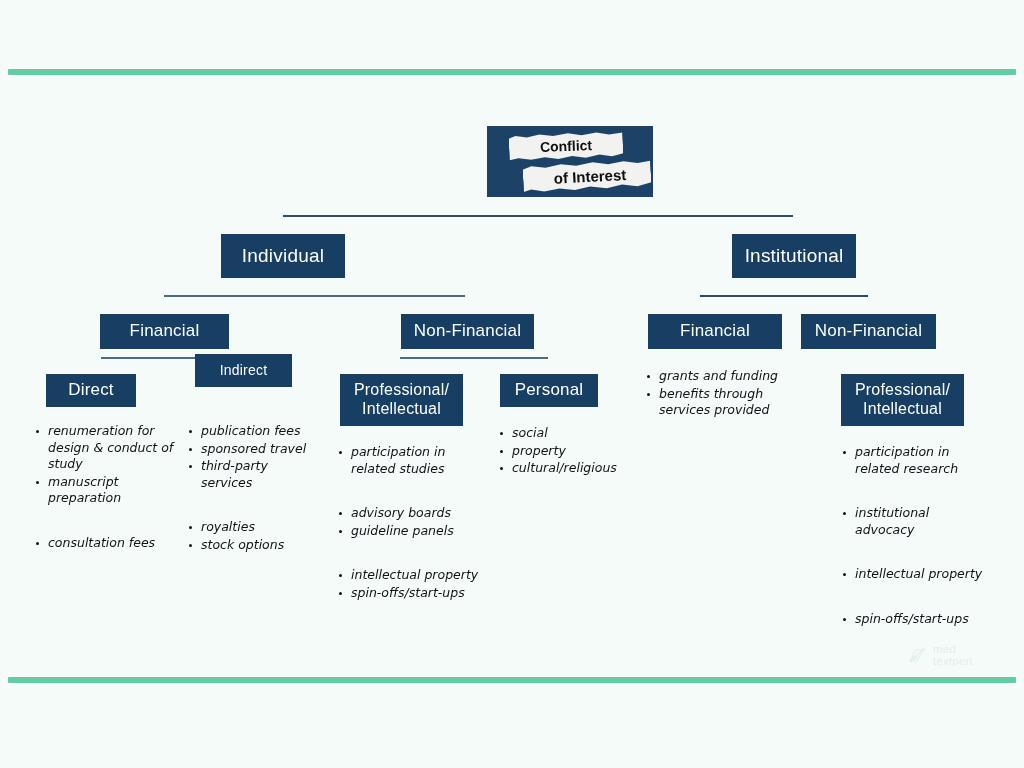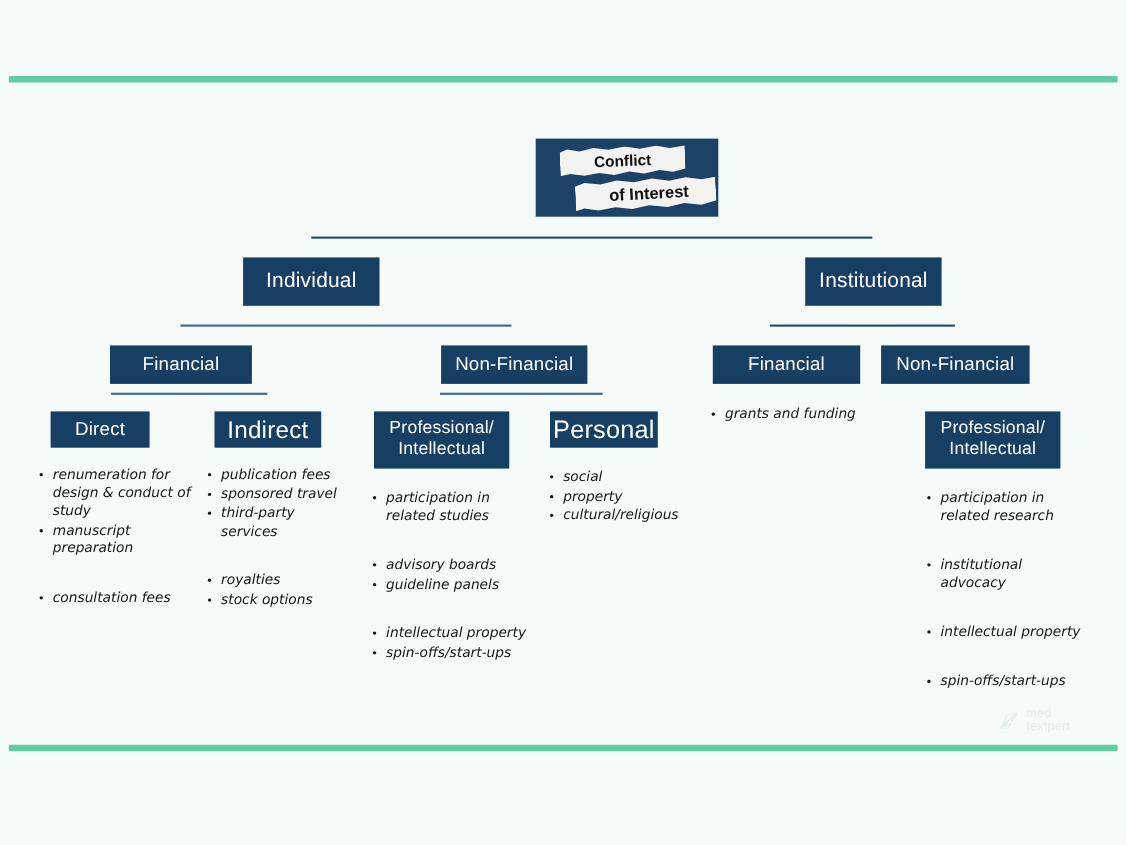--- a/index.html
+++ b/index.html
@@ -136,28 +136,28 @@
   <div class="box" style="left:100px; top:314px; width:129px; height:35px; font-size:17px;">Financial</div>
 
   <div class="box" style="left:401px; top:314px; width:133px; height:35px; font-size:17px;">Non-Financial</div>
 
   <div class="box" style="left:648px; top:314px; width:134px; height:35px; font-size:17px;">Financial</div>
 
   <div class="box" style="left:801px; top:314px; width:135px; height:35px; font-size:17px;">Non-Financial</div>
 
   <div class="box" style="left:46px; top:374px; width:90px; height:33px; font-size:17px;">Direct</div>
 
-  <div class="box" style="left:195px; top:374px; width:97px; height:33px; font-size:22px;">Indirect</div>
+  <div class="box" style="left:195px; top:354px; width:97px; height:33px; font-size:14px;">Indirect</div>
 
   <div class="box" style="left:340px; top:374px; width:123px; height:52px; font-size:16px; flex-direction:column;">
     <span>Professional/</span>
     <span>Intellectual</span>
   </div>
 
-  <div class="box" style="left:500px; top:374px; width:98px; height:33px; font-size:23px;">Personal</div>
+  <div class="box" style="left:500px; top:374px; width:98px; height:33px; font-size:17px;">Personal</div>
 
   <div class="box" style="left:841px; top:374px; width:123px; height:52px; font-size:16px; flex-direction:column;">
     <span>Professional/</span>
     <span>Intellectual</span>
   </div>
 
   <div class="list" style="left:33px; top:423px; width:145px;">
     <ul>
         <li>renumeration for design &amp; conduct of study</li>
         <li>manuscript preparation</li>
@@ -189,20 +189,21 @@
     <ul>
         <li>social</li>
         <li>property</li>
         <li>cultural/religious</li>
       </ul>
   </div>
 
   <div class="list" style="left:644px; top:368px; width:150px;">
     <ul>
         <li>grants and funding</li>
+        <li>benefits through services provided</li>
       </ul>
   </div>
 
   <div class="list" style="left:840px; top:444px; width:150px;">
     <ul>
         <li>participation in related research</li>
         <li class="gap">institutional advocacy</li>
         <li class="gap">intellectual property</li>
         <li class="gap">spin-offs/start-ups</li>
       </ul>

